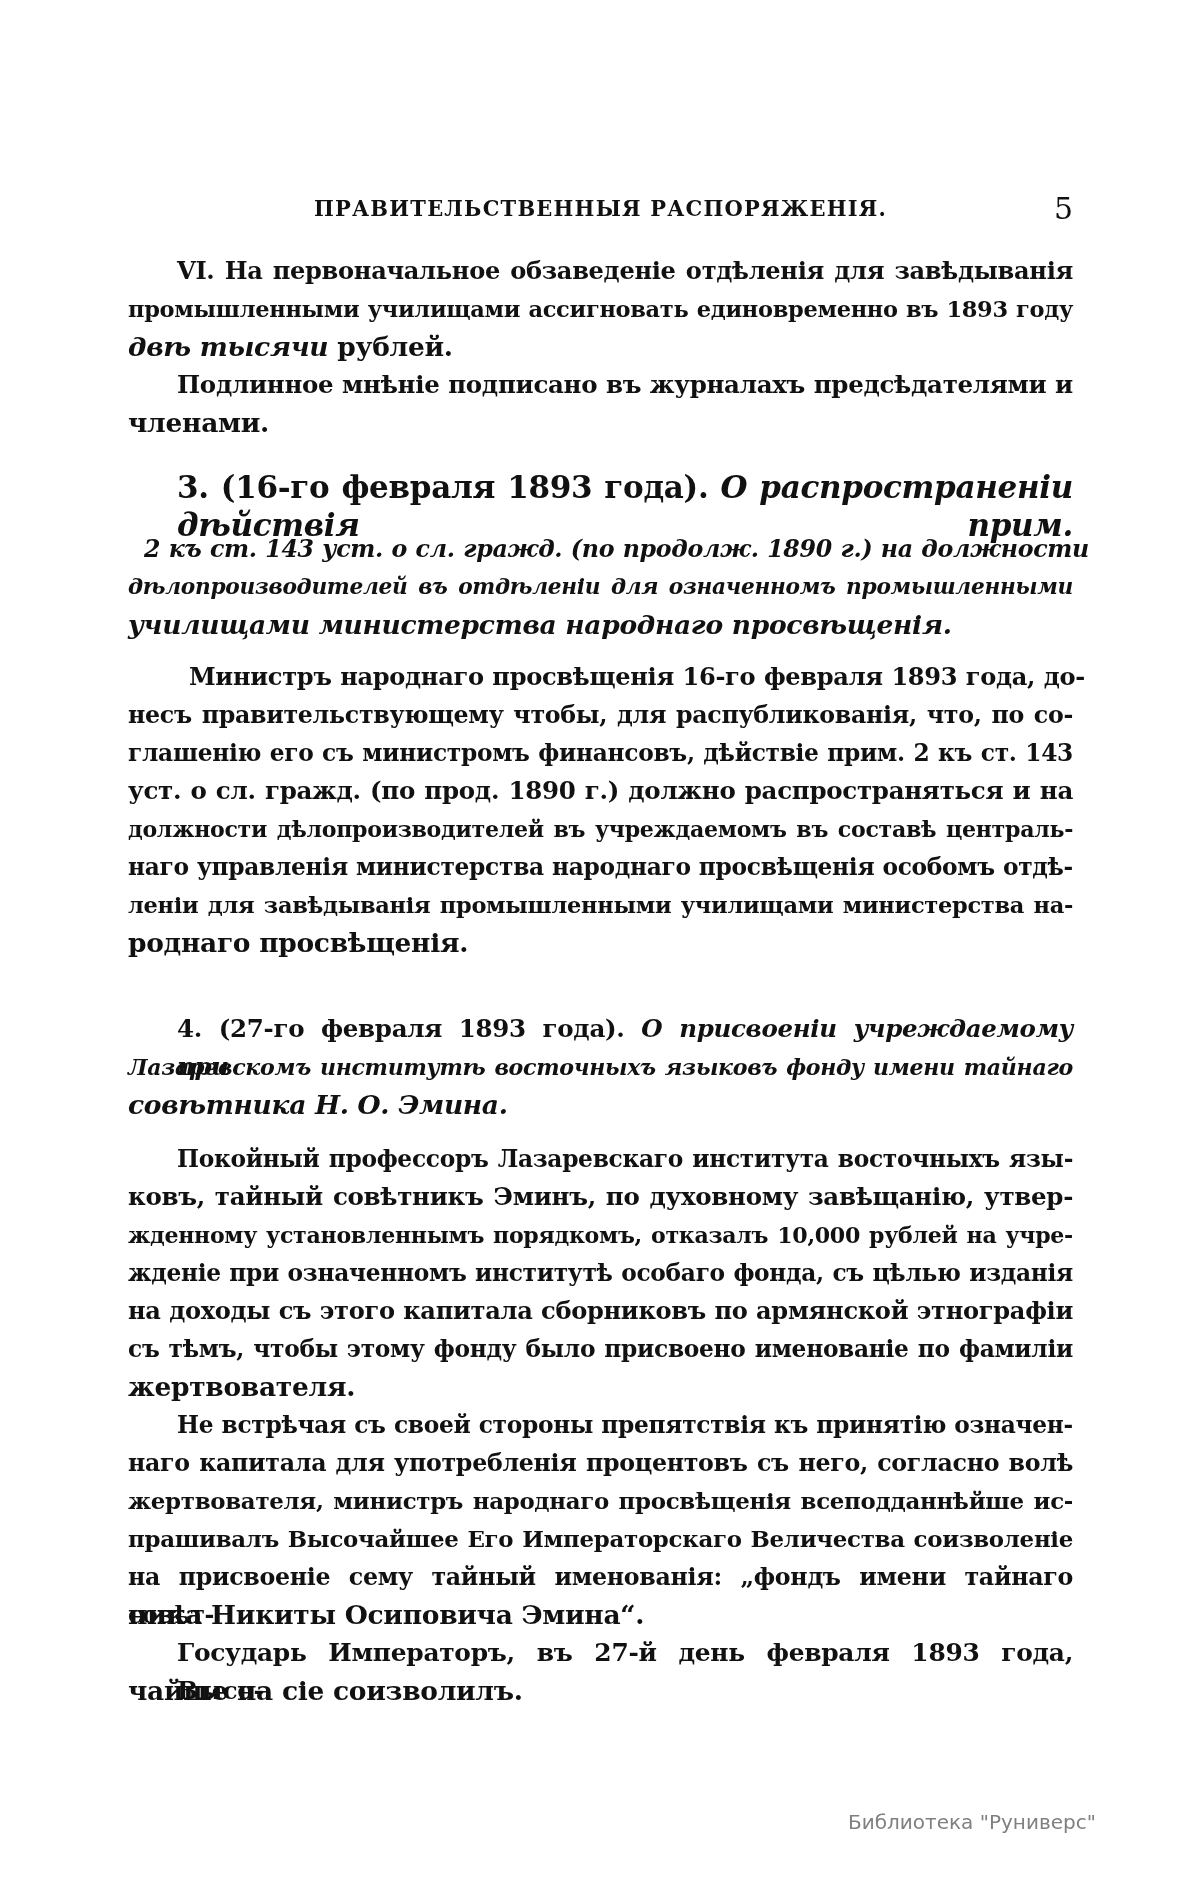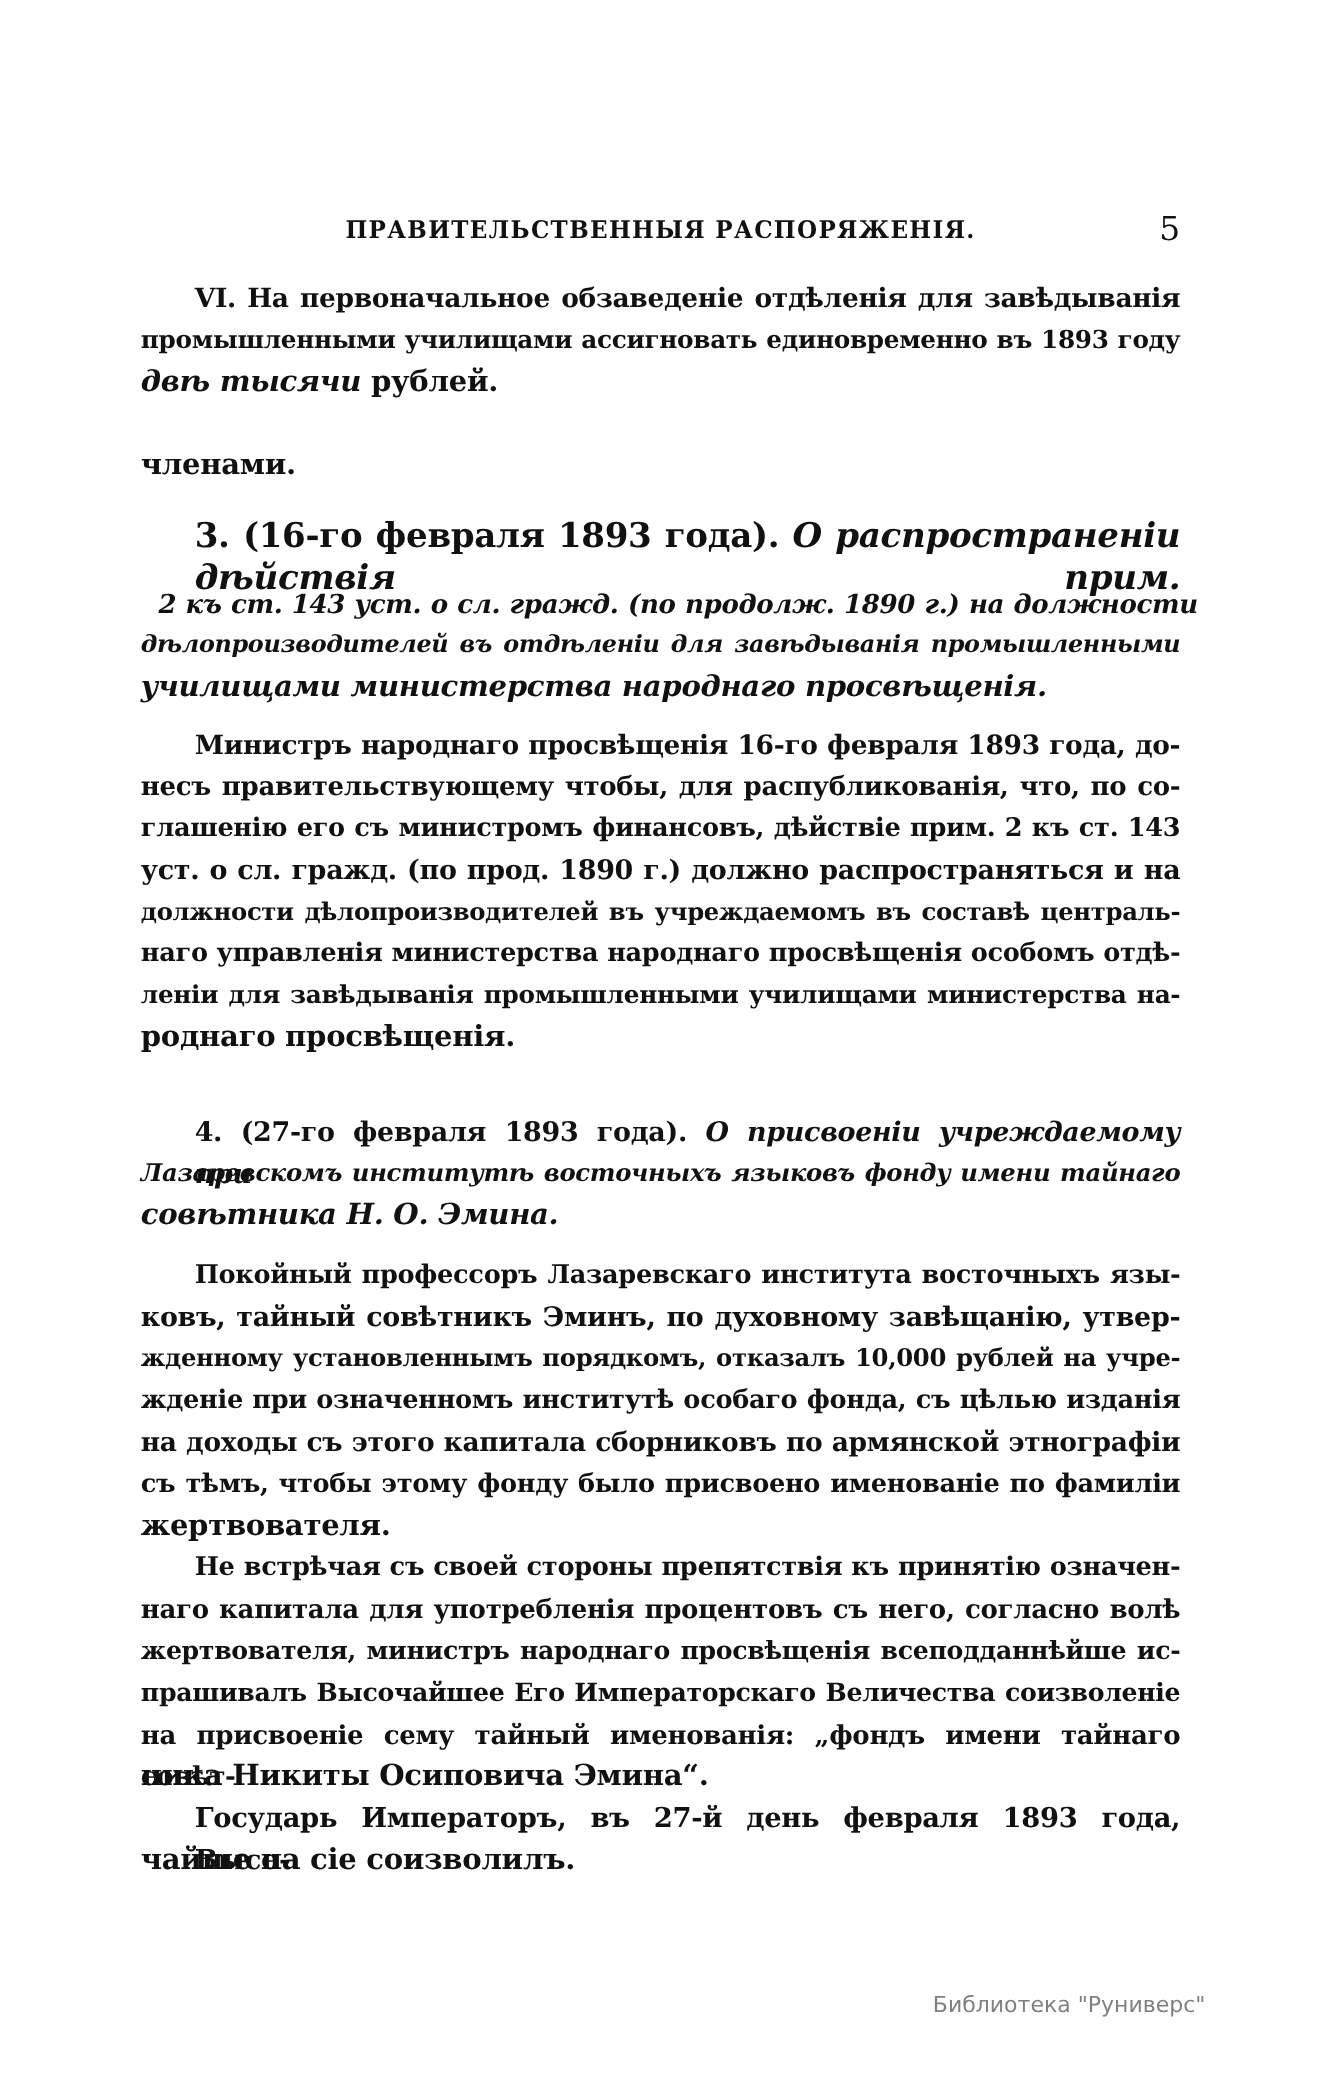--- a/index.html
+++ b/index.html
@@ -92,28 +92,29 @@
 
   <div class="running-head">
     <div class="running-title">ПРАВИТЕЛЬСТВЕННЫЯ РАСПОРЯЖЕНІЯ.</div>
     <div class="page-number">5</div>
   </div>
 
   <div class="line indent" style="top: 252px; font-size: 24.1px; white-space: normal;">VI. На первоначальное обзаведеніе отдѣленія для завѣдыванія</div>
   <div class="line" style="top: 290px; font-size: 22.5px; white-space: normal;">промышленными училищами ассигновать единовременно въ 1893 году</div>
   <div class="line last" style="top:328px;"><span class="it-span">двѣ тысячи</span><span> рублей.</span></div>
 
+  <div class="line indent" style="top: 366px; font-size: 24.5px; white-space: normal;">Подлинное мнѣніе подписано въ журналахъ предсѣдателями и</div>
   <div class="line last" style="top:404px;">членами.</div>
 
   <div class="line indent" style="top: 468px; font-size: 31px; white-space: normal;"><span>3. (16-го февраля 1893 года).</span> <span class="it-span">О распространеніи дѣйствія прим.</span></div>
   <div class="line it" style="top: 530px; font-size: 23.7px; white-space: normal; margin-left: 16px;">2 къ ст. 143 уст. о сл. гражд. (по продолж. 1890 г.) на должности</div>
-  <div class="line it" style="top: 568px; font-size: 21.7px; white-space: normal;">дѣлопроизводителей въ отдѣленіи для завѣдыванія промышленными</div>
+  <div class="line it" style="top: 568px; font-size: 21.7px; white-space: normal;">дѣлопроизводителей въ отдѣленіи для означенномъ промышленными</div>
   <div class="line it last" style="top:606px;">училищами министерства народнаго просвѣщенія.</div>
 
-  <div class="line indent" style="top: 658px; font-size: 24.1px; white-space: normal;">Министръ народнаго просвѣщенія 16-го февраля 1893 года, до-</div>
+  <div class="line indent" style="top: 658px; font-size: 24.1px; white-space: normal; margin-left: 12px;">Министръ народнаго просвѣщенія 16-го февраля 1893 года, до-</div>
   <div class="line" style="top: 696px; font-size: 23.7px; white-space: normal;">несъ правительствующему чтобы, для распубликованія, что, по со-</div>
   <div class="line" style="top: 734px; font-size: 23.3px; white-space: normal;">глашенію его съ министромъ финансовъ, дѣйствіе прим. 2 къ ст. 143</div>
   <div class="line" style="top: 772px; font-size: 24.5px; white-space: normal;">уст. о сл. гражд. (по прод. 1890 г.) должно распространяться и на</div>
   <div class="line" style="top: 810px; font-size: 22.1px; white-space: normal;">должности дѣлопроизводителей въ учреждаемомъ въ составѣ централь-</div>
   <div class="line" style="top: 848px; font-size: 23.3px; white-space: normal;">наго управленія министерства народнаго просвѣщенія особомъ отдѣ-</div>
   <div class="line" style="top: 886px; font-size: 22.5px; white-space: normal;">леніи для завѣдыванія промышленными училищами министерства на-</div>
   <div class="line last" style="top:924px;">роднаго просвѣщенія.</div>
 
   <div class="line indent" style="top: 1010px; font-size: 24.5px; white-space: normal;"><span>4. (27-го февраля 1893 года).</span> <span class="it-span">О присвоеніи учреждаемому при</span></div>
   <div class="line it" style="top: 1048px; font-size: 22.1px; white-space: normal;">Лазаревскомъ институтѣ восточныхъ языковъ фонду имени тайнаго</div>

